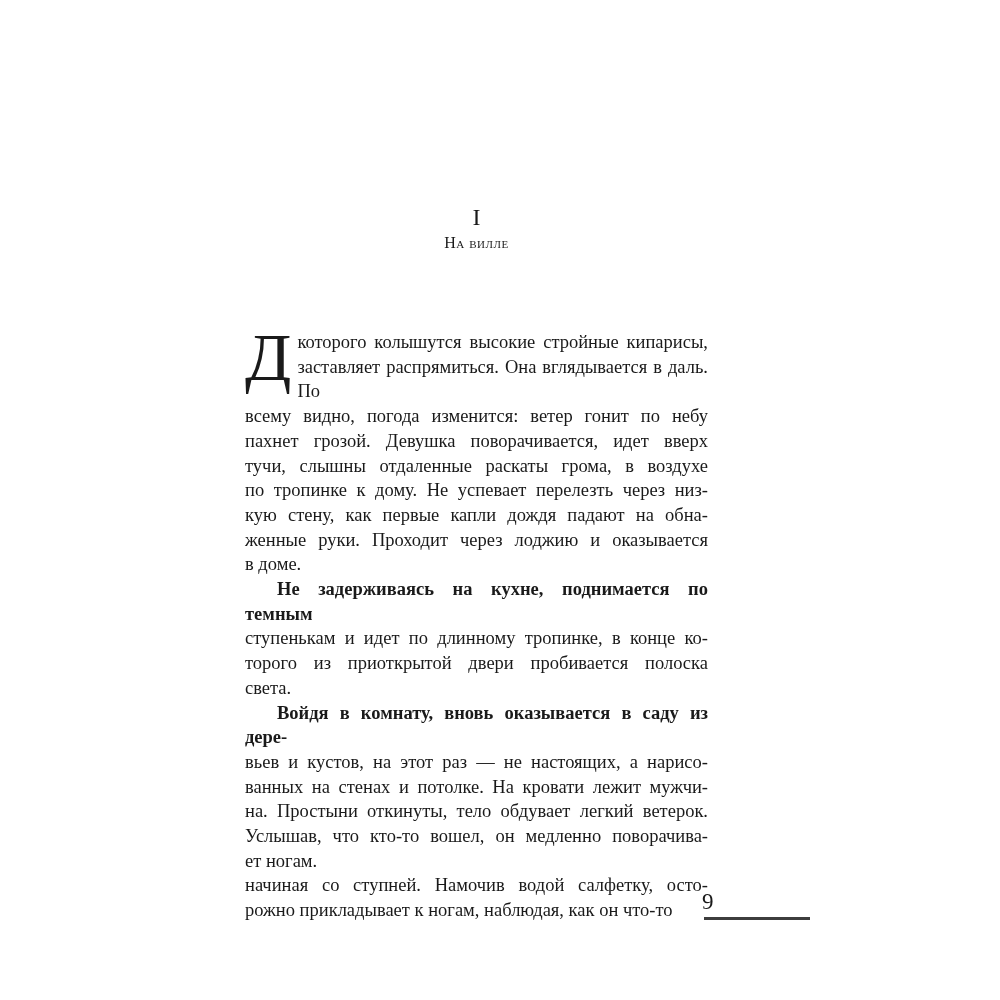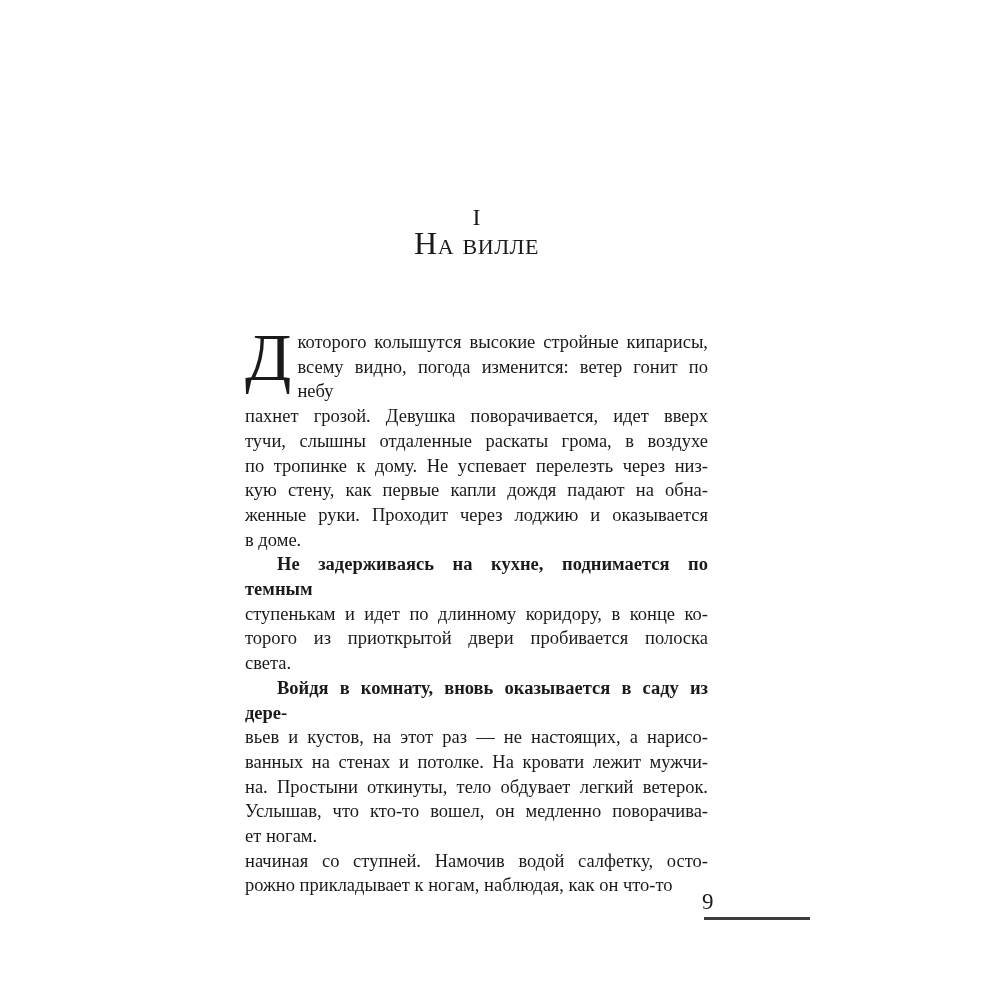--- a/index.html
+++ b/index.html
@@ -22,21 +22,21 @@
     top: 204px;
     width: 463px;
     text-align: center;
   }
   .chapter-number {
     font-size: 24px;
     line-height: 26px;
     color: #1a1a1a;
   }
   .chapter-title {
-    font-size: 32px;
+    font-size: 16px;
     line-height: 26px;
     font-variant: small-caps;
     letter-spacing: 0.5px;
     color: #1a1a1a;
   }
   .text-block {
     position: absolute;
     left: 245px;
     top: 330px;
     width: 463px;
@@ -91,31 +91,32 @@
 
   <div class="chapter-heading">
     <div class="chapter-number">I</div>
     <div class="chapter-title">На вилле</div>
   </div>
 
   <div class="text-block">
       <div class="paragraph">
         <span class="drop-cap">Д</span>
         <div class="text-line">которого колышутся высокие стройные кипарисы,</div>
+        <div class="text-line">заставляет распрямиться. Она вглядывается в даль. По</div>
         <div class="text-line">всему видно, погода изменится: ветер гонит по небу</div>
         <div class="text-line">пахнет грозой. Девушка поворачивается, идет вверх</div>
         <div class="text-line">тучи, слышны отдаленные раскаты грома, в воздухе</div>
         <div class="text-line">по тропинке к дому. Не успевает перелезть через низ-</div>
         <div class="text-line">кую стену, как первые капли дождя падают на обна-</div>
         <div class="text-line">женные руки. Проходит через лоджию и оказывается</div>
         <div class="text-line last">в доме.</div>
       </div>
       <div class="paragraph">
         <div class="text-line indent">Не задерживаясь на кухне, поднимается по темным</div>
-        <div class="text-line">ступенькам и идет по длинному коридору, в конце ко-</div>
+        <div class="text-line">ступенькам и идет по длинному тропинке, в конце ко-</div>
         <div class="text-line">торого из приоткрытой двери пробивается полоска</div>
         <div class="text-line last">света.</div>
       </div>
       <div class="paragraph">
         <div class="text-line indent">Войдя в комнату, вновь оказывается в саду из дере-</div>
         <div class="text-line">вьев и кустов, на этот раз — не настоящих, а нарисо-</div>
         <div class="text-line">ванных на стенах и потолке. На кровати лежит мужчи-</div>
         <div class="text-line">на. Простыни откинуты, тело обдувает легкий ветерок.</div>
         <div class="text-line">Услышав, что кто-то вошел, он медленно поворачива-</div>
         <div class="text-line last">ет ногам.</div>

